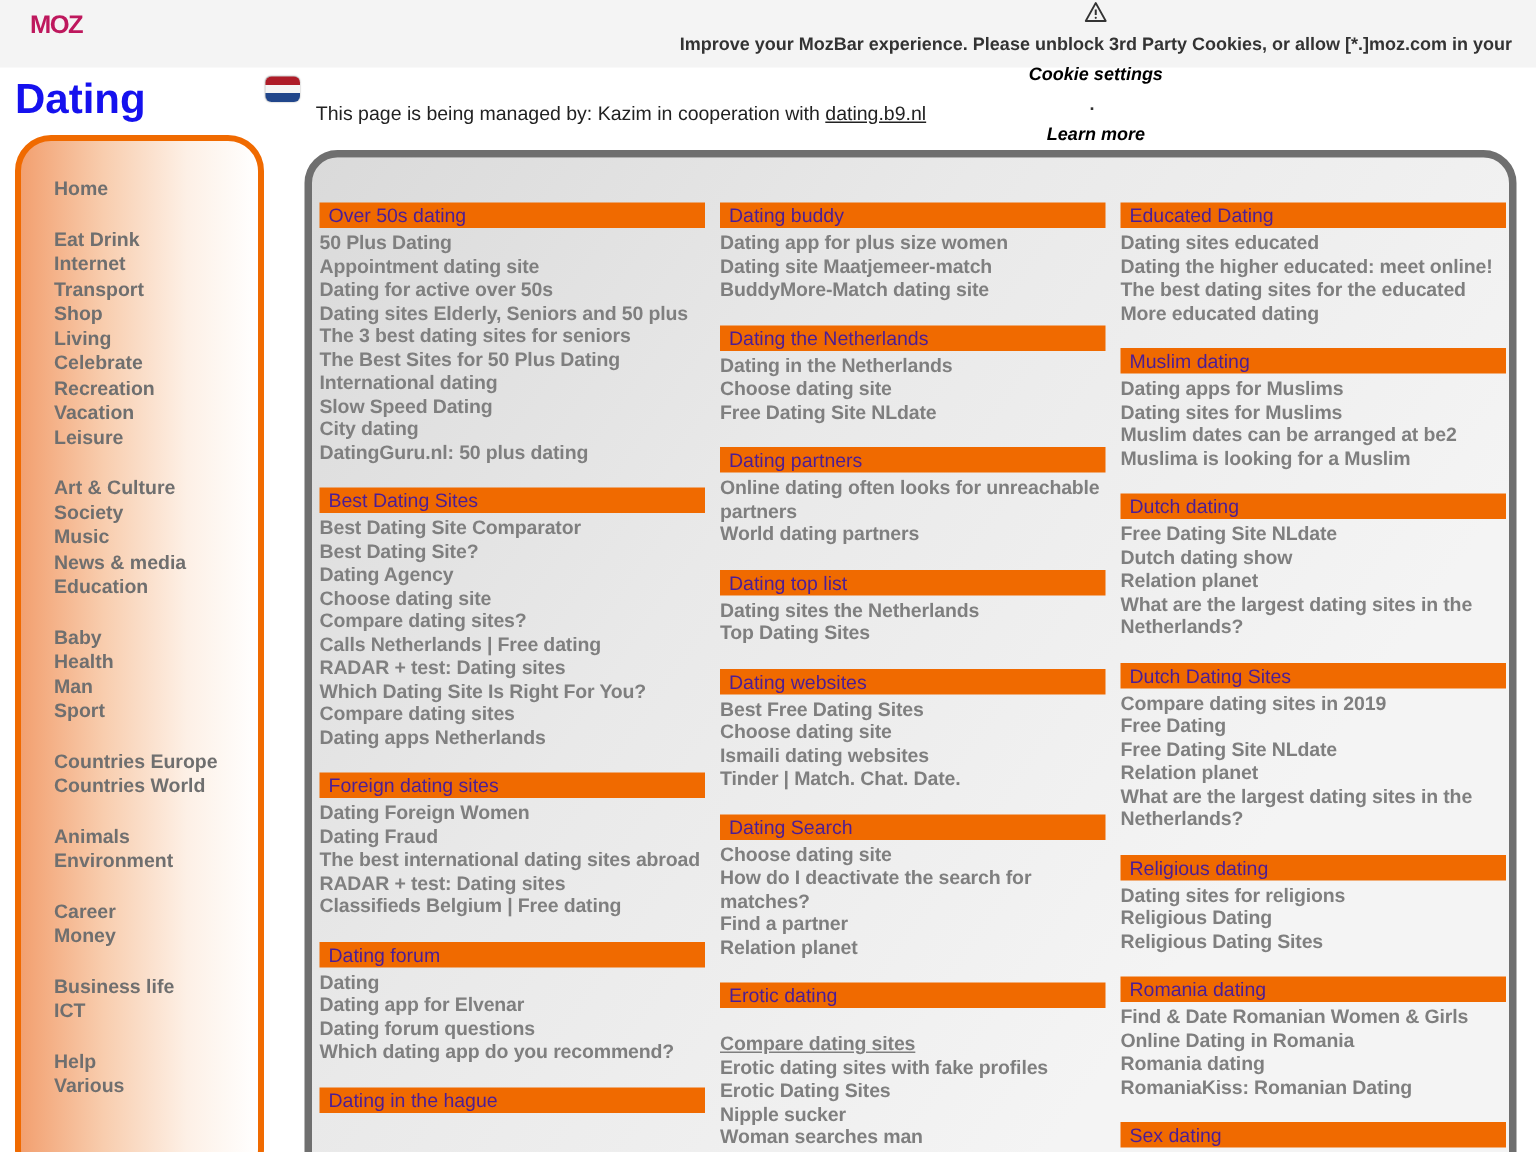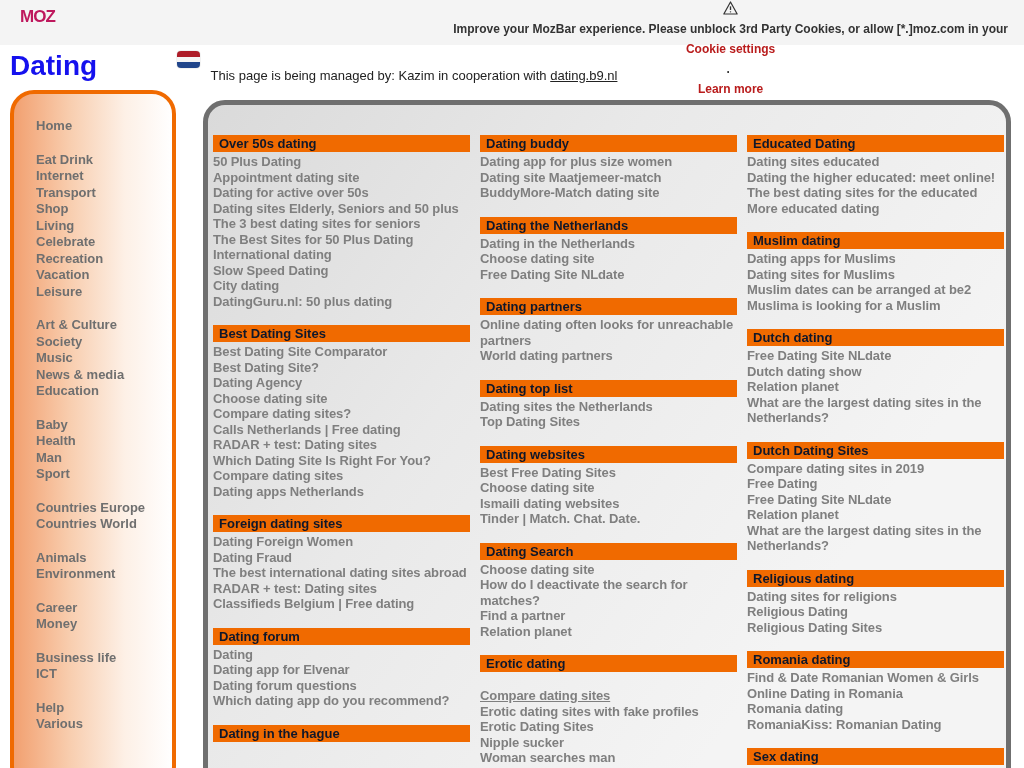--- a/index.html
+++ b/index.html
@@ -5,21 +5,21 @@
   * { box-sizing: border-box; margin: 0; padding: 0; }
   html, body { width: 1024px; height: 768px; overflow: hidden; background: #ffffff;
                font-family: "Liberation Sans", sans-serif; position: relative; }
 
   
   .topbar { position: absolute; left: 0; top: 0; width: 1024px; height: 45px; background: #f4f4f4; }
   .moz-logo { position: absolute; left: 20px; top: 7px; font-size: 17px; font-weight: 900;
               color: #be185d; letter-spacing: -1px; cursor: pointer; }
   .notice { position: absolute; right: 16px; top: 0; height: 45px; display: flex; align-items: center;
             gap: 6px; font-size: 12px; font-weight: bold; color: #333; white-space: nowrap; flex-direction: column; }
-  .notice .nlink { color: #b91c1c; cursor: pointer; }
+  .notice .nlink { color: #000000; cursor: pointer; font-style: italic; }
   .warn-icon { display: inline-flex; }
 
   
   .page-title { position: absolute; left: 10px; top: 50px; font-size: 28px; font-weight: bold; color: #1511ee; }
   .flag { position: absolute; left: 177px; top: 51px; width: 23px; height: 17px; border-radius: 4px;
           overflow: hidden; box-shadow: 0 0 1px rgba(0,0,0,.5);
           background: linear-gradient(to bottom, #ae1c28 0 33%, #f5f5f5 33% 66%, #21468b 66% 100%); }
   .managed { position: absolute; left: 0; top: 68px; width: 828px; text-align: center;
              font-size: 13px; color: #222; }
   .managed .mlink { text-decoration: underline; cursor: pointer; }
@@ -33,21 +33,21 @@
   .sb-item { font-size: 13px; font-weight: bold; color: #6f6f6f; line-height: 16.5px; cursor: pointer; }
 
   
   .main-panel { position: absolute; left: 203px; top: 100px; width: 808px; height: 690px;
                 border: 5px solid #6f6f6f; border-radius: 22px;
                 background: linear-gradient(125deg, #dadada 0%, #e9e9e9 35%, #f4f4f4 75%);
                 overflow: hidden; }
   .cols { display: flex; gap: 10px; padding: 30px 6px 0 5px; }
   .col { flex: 0 0 257px; width: 257px; }
   .section { margin-bottom: 16px; }
-  .sec-header { background: #f06a00; color: #0f172a; font-size: 13px; font-weight: bold;
+  .sec-header { background: #f06a00; color: #4c1d95; font-size: 13px; font-weight: normal;
                 line-height: 17px; height: 17px; padding-left: 6px; margin-bottom: 2px;
                 white-space: nowrap; overflow: hidden; }
   .link-item { font-size: 13px; font-weight: bold; color: #7f7f7f; line-height: 15.5px;
                letter-spacing: -0.1px; cursor: pointer; }
   .link-item.underline { text-decoration: underline; }
   .link-item.gap-top { margin-top: 16px; }
 </style>
 </head>
 <body>
 

